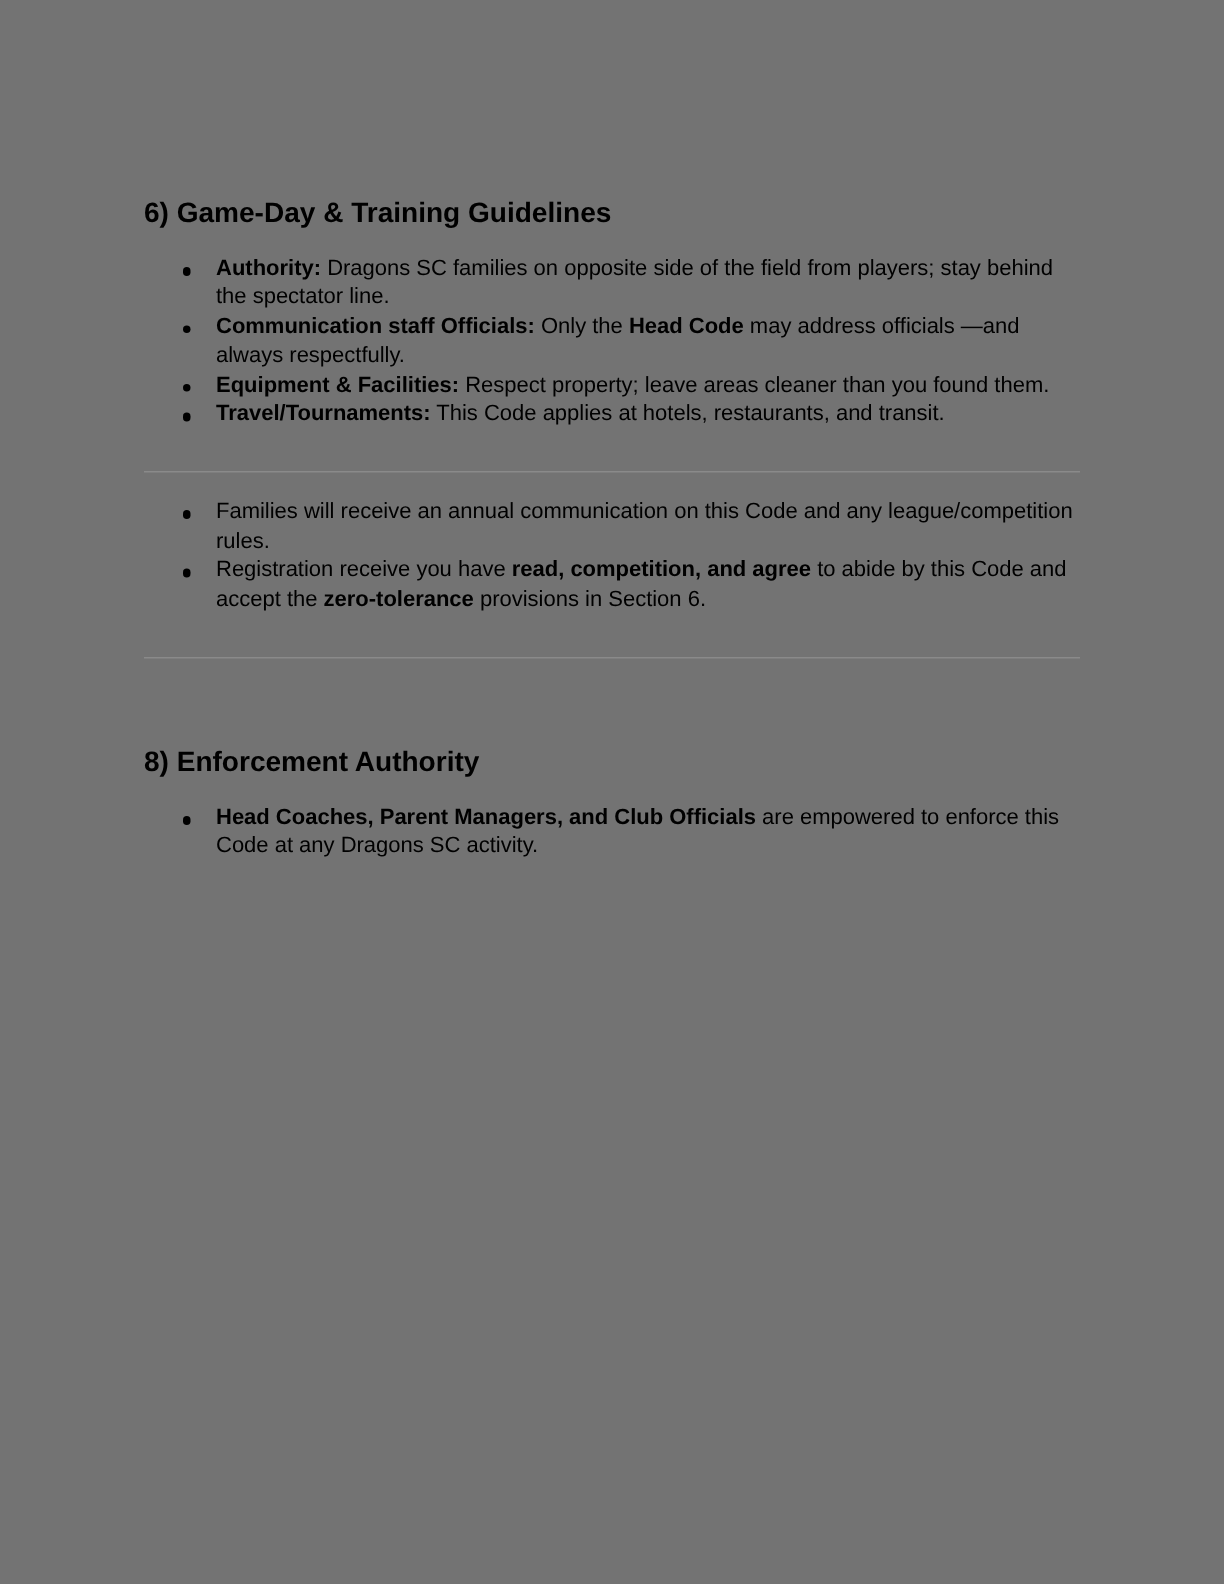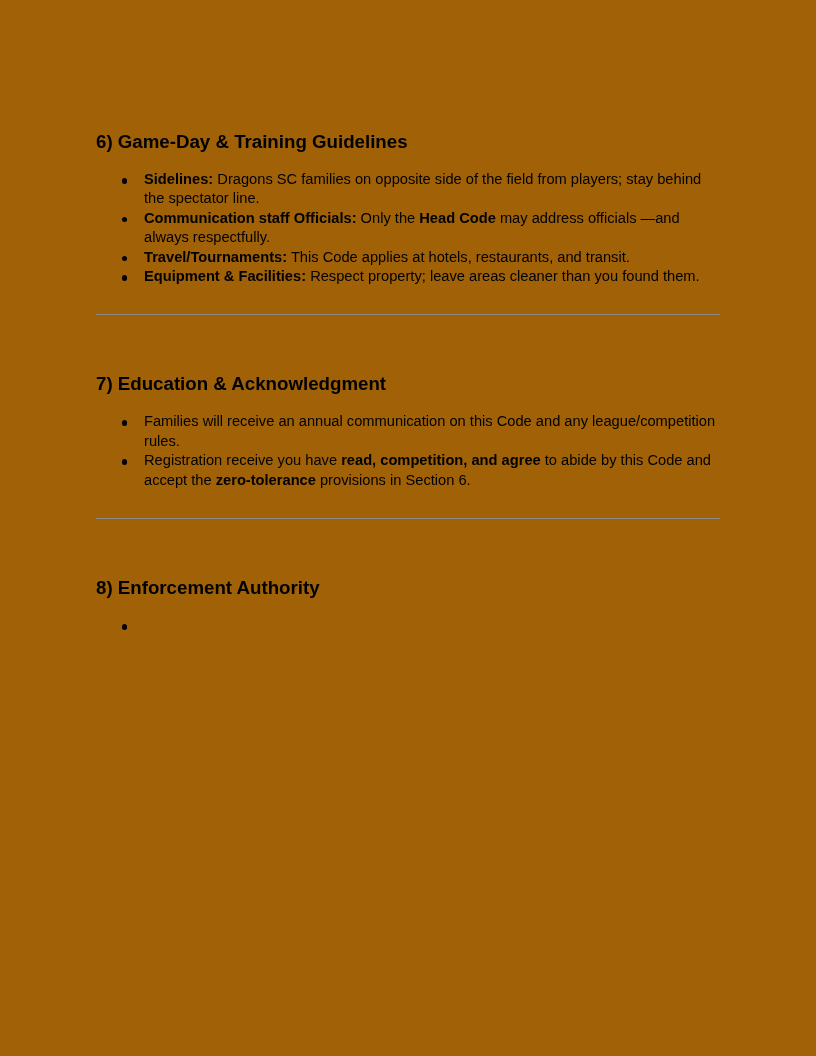--- a/index.html
+++ b/index.html
@@ -1,20 +1,20 @@
 <!DOCTYPE html>
 <html><head>
 <meta charset="utf-8">
 <style>
   html, body { margin: 0; padding: 0; background: #ffffff; }
   .page {
     position: relative;
     width: 816px;
     height: 1056px;
-    background: #a16207;
+    background: #737373;
     overflow: hidden;
     font-family: "Liberation Sans", "DejaVu Sans", sans-serif;
     color: #000000;
     -webkit-font-smoothing: antialiased;
   }
   .content {
     box-sizing: border-box;
     padding: 130px 96px 0 96px;
   }
   h2.section-heading {
@@ -54,53 +54,53 @@
 </head>
 <body>
 
 <div class="page">
   <div class="content">
 
     <h2 class="section-heading">6) Game‑Day &amp; Training Guidelines</h2>
     <ul class="bullet-list">
       <li>
         <span class="bullet"></span>
-        <span class="li-text"><b>Sidelines:</b><span> Dragons SC families on opposite side of the field from players; stay behind the spectator line.</span></span>
+        <span class="li-text"><b>Authority:</b><span> Dragons SC families on opposite side of the field from players; stay behind the spectator line.</span></span>
       </li>
       <li>
         <span class="bullet"></span>
         <span class="li-text"><b>Communication staff Officials:</b><span> Only the </span><b>Head Code</b><span> may address officials —and always respectfully.</span></span>
       </li>
       <li>
         <span class="bullet"></span>
-        <span class="li-text"><b>Travel/Tournaments:</b><span> This Code applies at hotels, restaurants, and transit.</span></span>
+        <span class="li-text"><b>Equipment &amp; Facilities:</b><span> Respect property; leave areas cleaner than you found them.</span></span>
       </li>
       <li>
         <span class="bullet"></span>
-        <span class="li-text"><b>Equipment &amp; Facilities:</b><span> Respect property; leave areas cleaner than you found them.</span></span>
+        <span class="li-text"><b>Travel/Tournaments:</b><span> This Code applies at hotels, restaurants, and transit.</span></span>
       </li>
     </ul>
 
     <hr class="divider">
 
-    <h2 class="section-heading after-divider">7) Education &amp; Acknowledgment</h2>
     <ul class="bullet-list">
       <li>
         <span class="bullet"></span>
         <span class="li-text"><span>Families will receive an annual communication on this Code and any league/competition rules.</span></span>
       </li>
       <li>
         <span class="bullet"></span>
         <span class="li-text"><span>Registration receive you have </span><b>read, competition, and agree</b><span> to abide by this Code and accept the </span><b>zero‑tolerance</b><span> provisions in Section 6.</span></span>
       </li>
     </ul>
 
     <hr class="divider">
 
     <h2 class="section-heading after-divider">8) Enforcement Authority</h2>
     <ul class="bullet-list">
       <li>
         <span class="bullet"></span>
+        <span class="li-text"><b>Head Coaches, Parent Managers, and Club Officials</b><span> are empowered to enforce this Code at any Dragons SC activity.</span></span>
       </li>
     </ul>
 
   </div>
 </div>
 
 </body></html>

